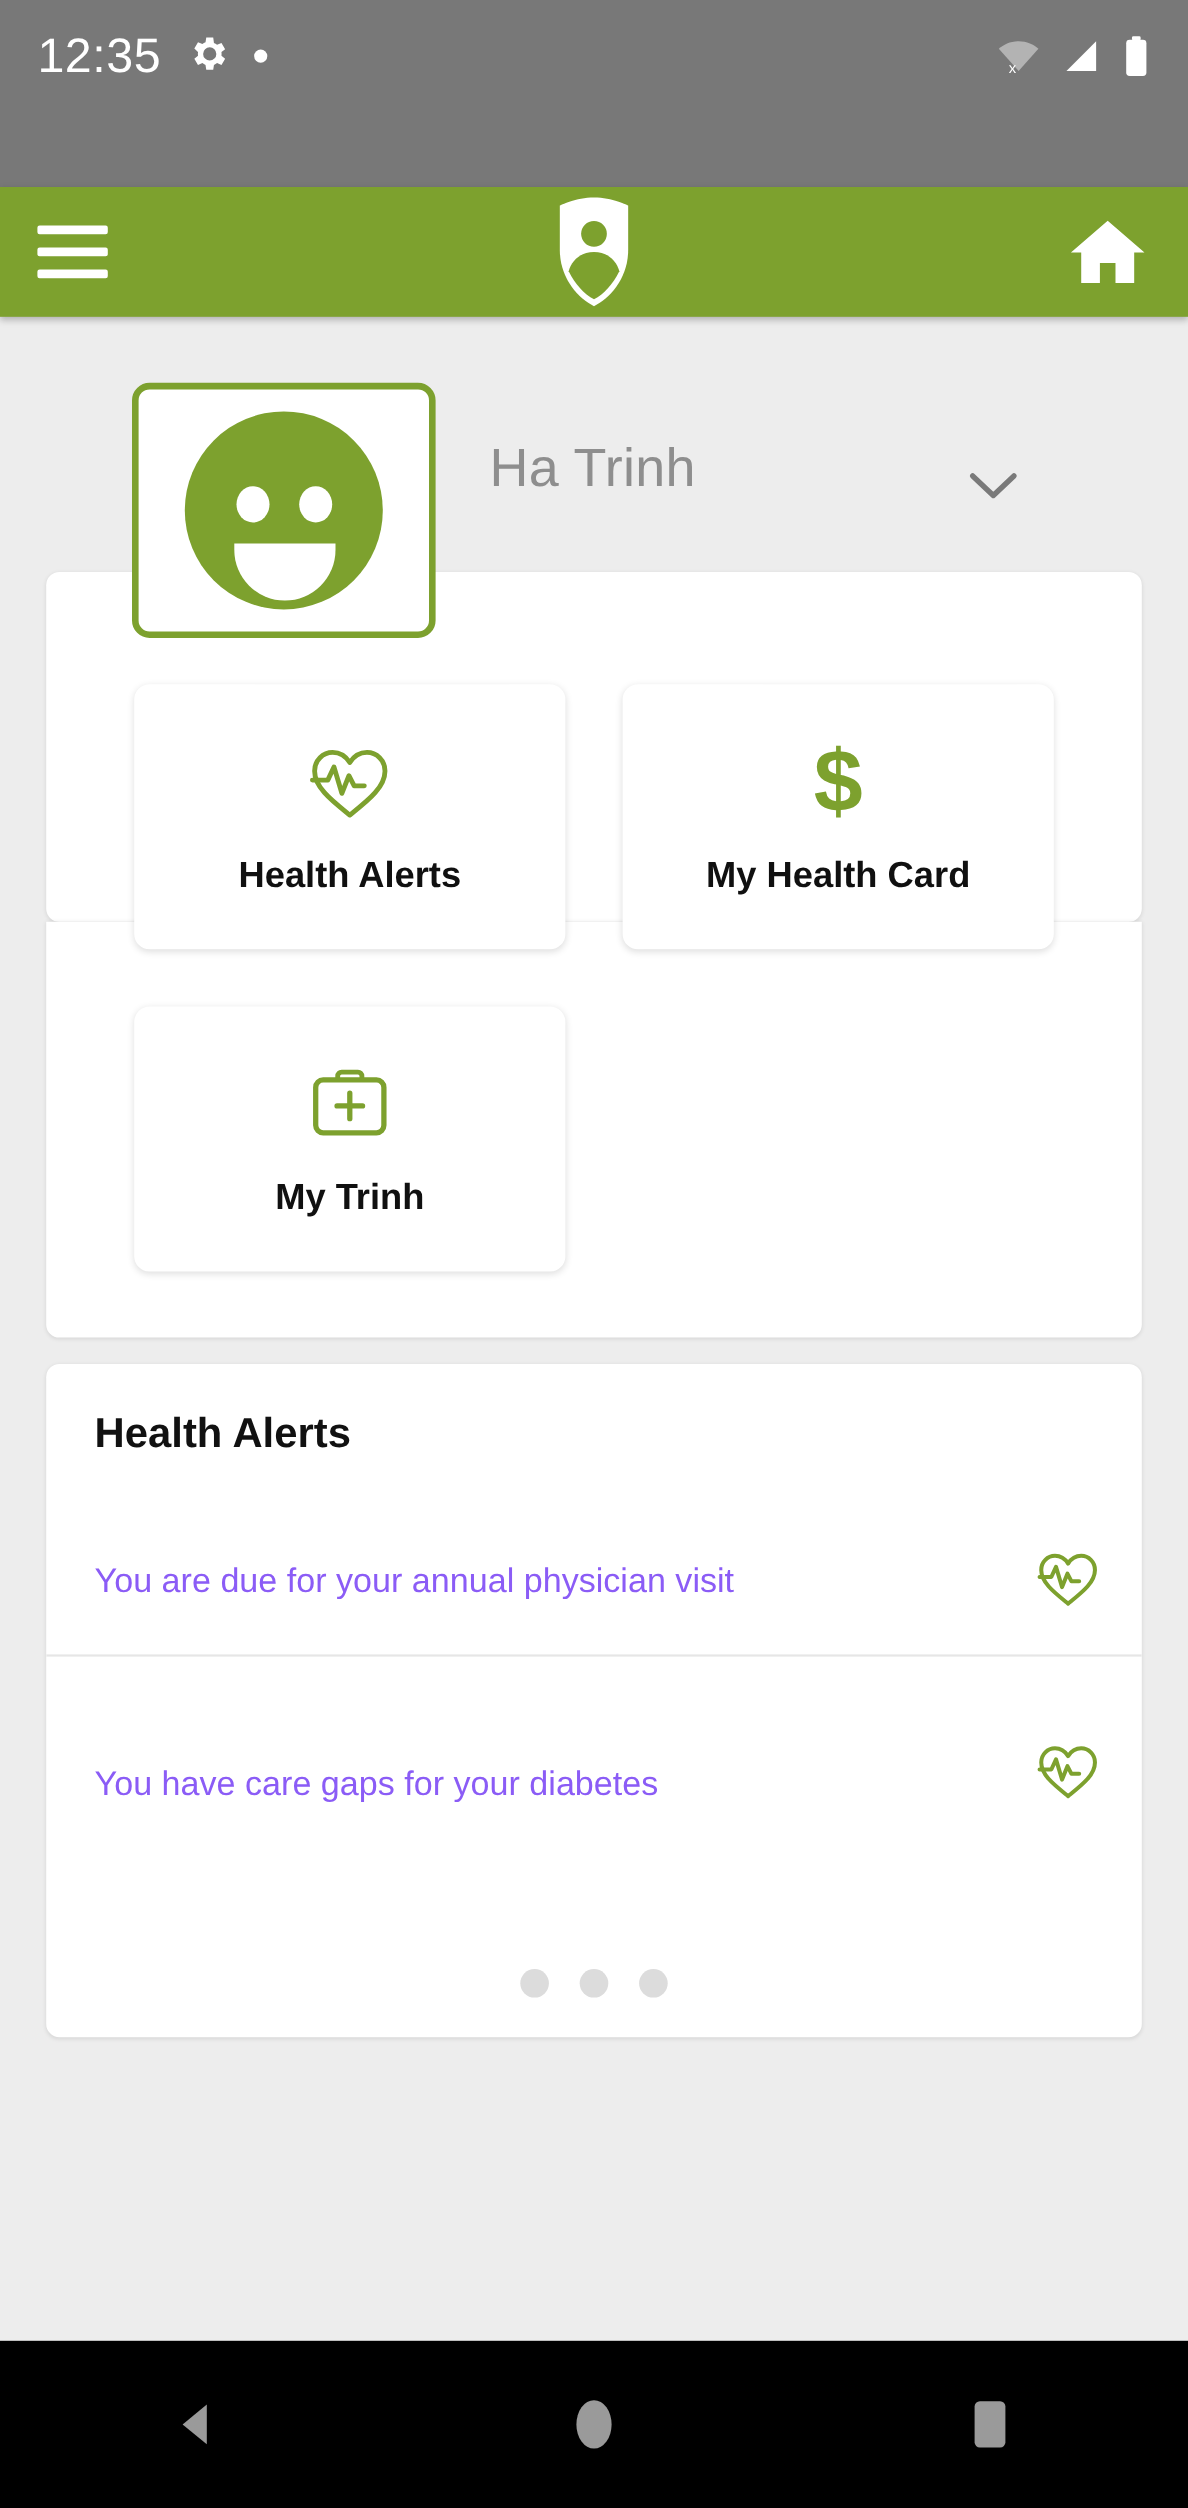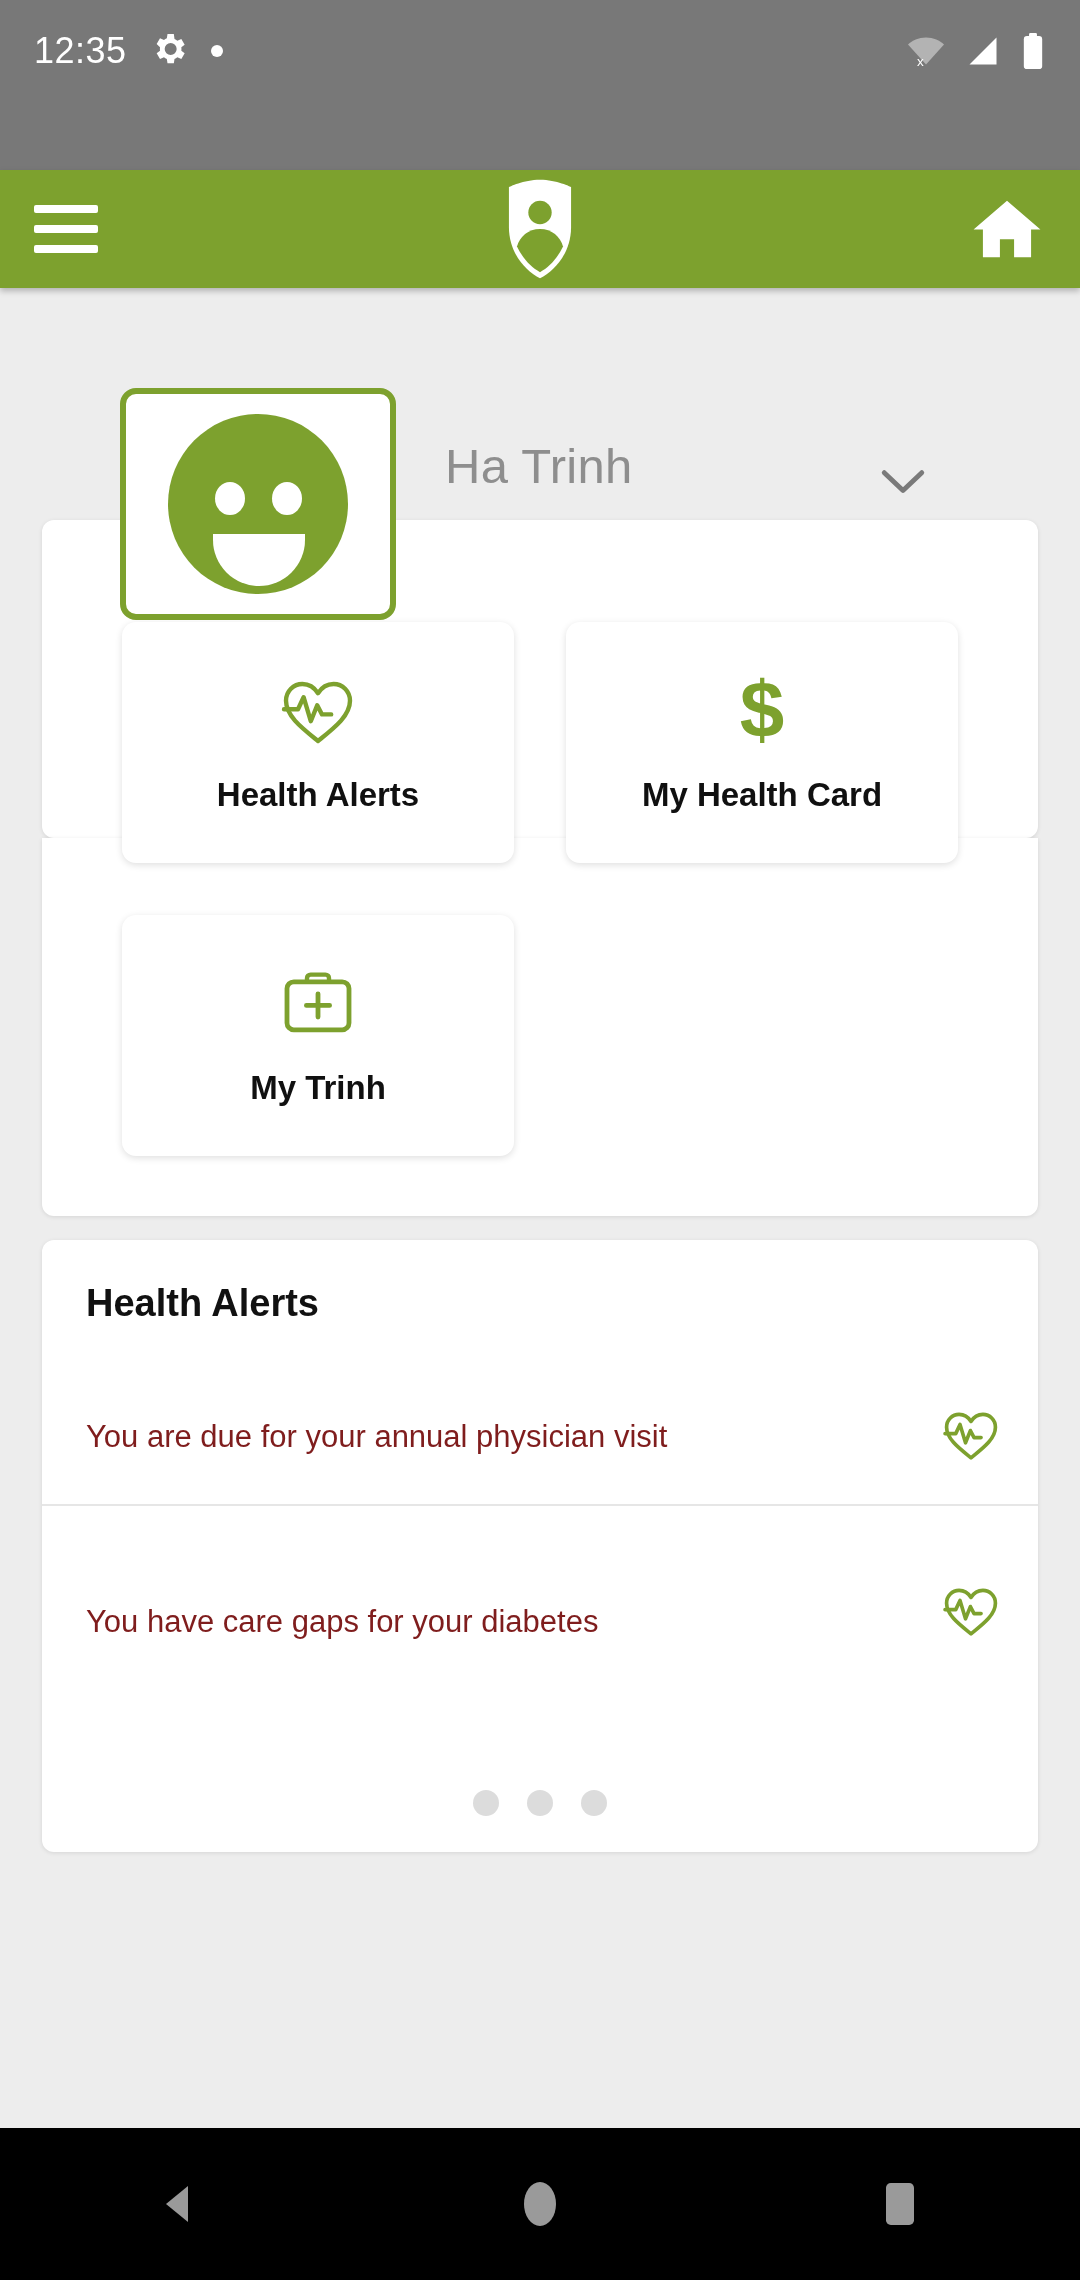--- a/index.html
+++ b/index.html
@@ -12,21 +12,21 @@
   .phone { position:relative; width:1080px; height:2280px; background:#ededed; }
 
   
   .status-bar{
     position:absolute; top:0; left:0; width:1080px; height:170px;
     background:#787878;
     display:flex; align-items:flex-start; justify-content:space-between;
     padding:22px 34px 0 34px;
   }
   .sb-left{ display:flex; align-items:center; gap:22px; height:58px; }
-  .sb-clock{ color:#fff; font-size:36px; letter-spacing:0.5px; line-height:58px; }
+  .sb-clock{ color:#fff; font-size:44px; letter-spacing:0.5px; line-height:58px; }
   .sb-right{ display:flex; align-items:center; gap:18px; height:58px; padding-top:4px;}
   .dot-notif{ width:12px; height:12px; border-radius:50%; background:#fff; }
 
   
   .app-header{
     position:absolute; top:170px; left:0; width:1080px; height:118px;
     background:#7da12e;
     display:flex; align-items:center; justify-content:space-between;
     padding:0 34px;
     box-shadow:0 3px 6px rgba(0,0,0,0.25);
@@ -34,21 +34,21 @@
   .hamburger{ width:66px; height:56px; display:flex; flex-direction:column;
     justify-content:center; gap:12px; cursor:pointer; }
   .hamburger span{ display:block; width:64px; height:8px; background:#fff; border-radius:2px; }
   .logo-wrap{ position:absolute; left:50%; transform:translateX(-50%);
     display:flex; align-items:center; justify-content:center; }
   .home-wrap{ width:80px; height:72px; display:flex; align-items:center; justify-content:flex-end; }
 
   
   .profile-row{
     position:absolute; top:288px; left:0; width:1080px; height:240px;
-    display:flex; align-items:center;margin-top:40px;
+    display:flex; align-items:center;
   }
   .avatar-card{
     position:absolute; left:120px; top:60px;
     width:276px; height:232px;
     background:#fff; border:6px solid #7da12e; border-radius:16px;
     display:flex; align-items:center; justify-content:center;
     z-index:5;
   }
   .smiley{ width:180px; height:180px; border-radius:50%; background:#7da12e; position:relative; }
   .smiley .eye{ position:absolute; width:30px; height:33px; border-radius:50%; background:#fff; top:68px; }
@@ -99,21 +99,21 @@
   .alerts-list{ position:absolute; top:130px; left:0; width:996px; }
   .alert-row{
     display:flex; align-items:center; justify-content:space-between;
     padding:0 38px 0 44px;
     min-height:136px;
     border-bottom:2px solid #e6e6e6;
     cursor:pointer;
   }
   .alert-row:last-child{ border-bottom:none;align-items:flex-end; }
   .alert-text{
-    font-size:31px; color:#7f1d1d; line-height:1.28; max-width:740px;
+    font-size:31px; color:#8b5cf6; line-height:1.28; max-width:740px;
     white-space:pre-line;
   }
   .alert-icon{ flex:0 0 auto; margin-left:20px; }
 
   
   .pager{
     position:absolute; left:0; width:996px; top:550px;
     display:flex; align-items:center; justify-content:center; gap:28px;
     pointer-events:none;
   }

